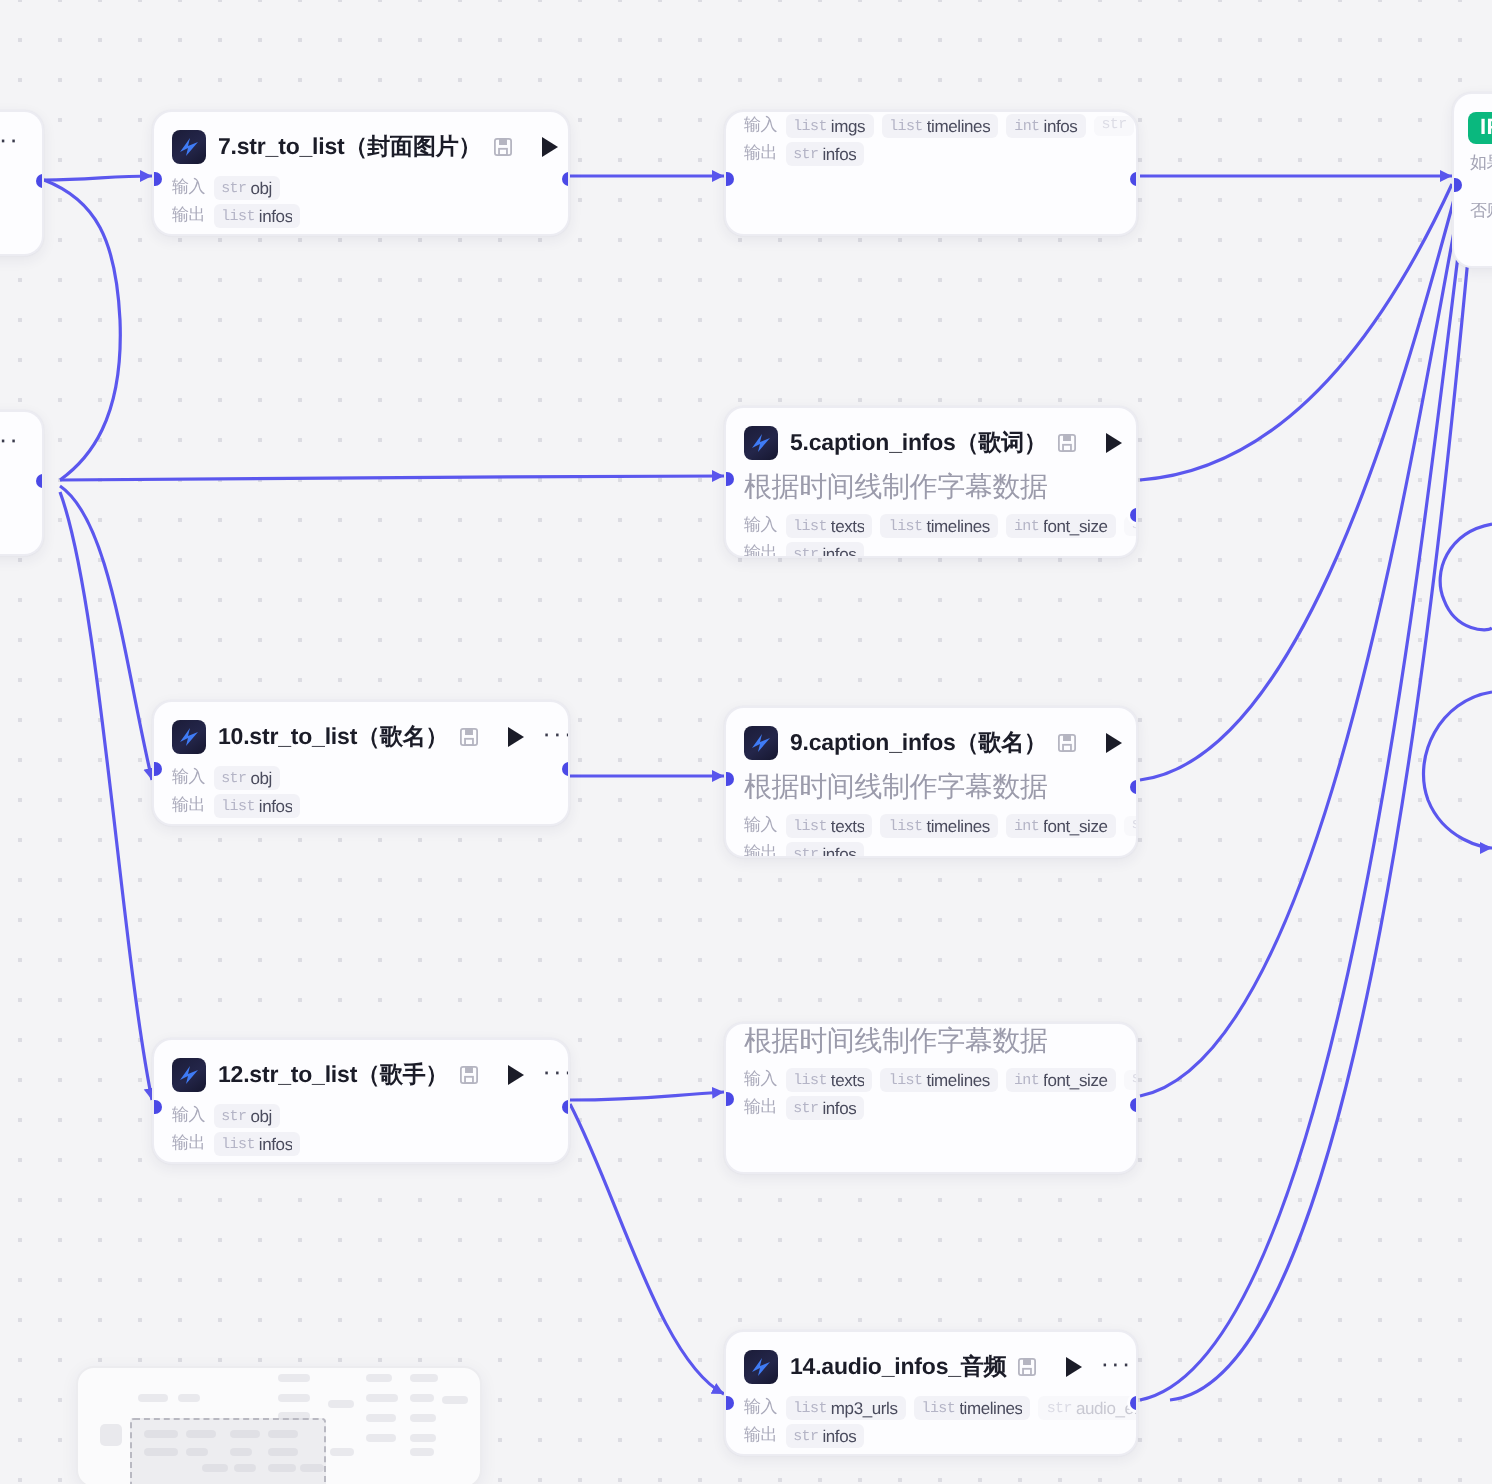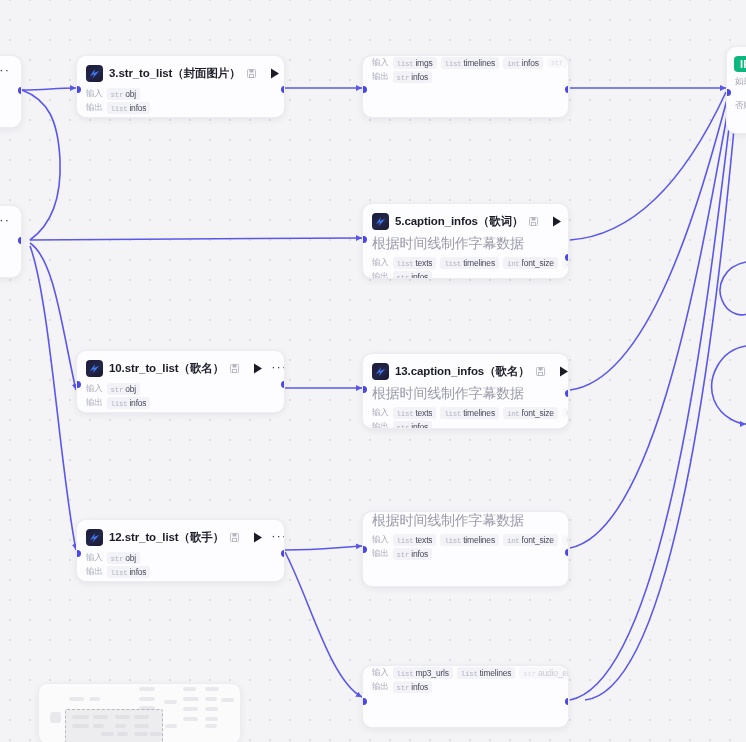--- a/index.html
+++ b/index.html
@@ -259,21 +259,21 @@
     <span class="port out" style="top:31px;"></span>
   </div>
 
   <div class="node" style="left:76px; top:55px; width:209px; height:63px;">
     <div class="node-head">
       <span class="node-avatar">
         <svg width="13" height="13" viewBox="0 0 13 13">
             <path d="M2,9 L7,2 L6,6 L11,4 L5,11 L6,7 Z" fill="#3f7bf5"></path>
           </svg>
       </span>
-      <span class="node-title">3.str_to_list（封面图片）</span>
+      <span class="node-title">7.str_to_list（封面图片）</span>
       <span class="head-badge">
         <svg width="9" height="9" viewBox="0 0 10 10">
             <rect x="0.5" y="0.5" width="9" height="9" rx="1.2" fill="none" stroke="#7b7b90" stroke-width="1"></rect>
             <rect x="2.8" y="0.5" width="4.4" height="3.4" fill="#7b7b90"></rect>
             <rect x="2.8" y="6" width="4.4" height="3.5" fill="none" stroke="#7b7b90" stroke-width="1"></rect>
           </svg>
       </span>
       <span class="head-spacer"></span>
       <span class="run-btn">
         <svg width="10" height="11" viewBox="0 0 10 11">
@@ -428,21 +428,21 @@
     <span class="port out" style="top:30px;"></span>
   </div>
 
   <div class="node" style="left:362px; top:353px; width:207px; height:76px;">
     <div class="node-head">
       <span class="node-avatar">
         <svg width="13" height="13" viewBox="0 0 13 13">
             <path d="M2,9 L7,2 L6,6 L11,4 L5,11 L6,7 Z" fill="#3f7bf5"></path>
           </svg>
       </span>
-      <span class="node-title">13.caption_infos（歌名）</span>
+      <span class="node-title">9.caption_infos（歌名）</span>
       <span class="head-badge">
         <svg width="9" height="9" viewBox="0 0 10 10">
             <rect x="0.5" y="0.5" width="9" height="9" rx="1.2" fill="none" stroke="#7b7b90" stroke-width="1"></rect>
             <rect x="2.8" y="0.5" width="4.4" height="3.4" fill="#7b7b90"></rect>
             <rect x="2.8" y="6" width="4.4" height="3.5" fill="none" stroke="#7b7b90" stroke-width="1"></rect>
           </svg>
       </span>
       <span class="head-spacer"></span>
       <span class="run-btn">
         <svg width="10" height="11" viewBox="0 0 10 11">
@@ -551,20 +551,42 @@
       <span class="chip">
         <span class="chip-type">str</span>
         <span class="chip-name">infos</span>
       </span>
     </div>
     <span class="port in" style="top:34px;"></span>
     <span class="port out" style="top:37px;"></span>
   </div>
 
   <div class="node" style="left:362px; top:665px; width:207px; height:63px;">
+    <div class="node-head">
+      <span class="node-avatar">
+        <svg width="13" height="13" viewBox="0 0 13 13">
+            <path d="M2,9 L7,2 L6,6 L11,4 L5,11 L6,7 Z" fill="#3f7bf5"></path>
+          </svg>
+      </span>
+      <span class="node-title">14.audio_infos_音频</span>
+      <span class="head-badge">
+        <svg width="9" height="9" viewBox="0 0 10 10">
+            <rect x="0.5" y="0.5" width="9" height="9" rx="1.2" fill="none" stroke="#7b7b90" stroke-width="1"></rect>
+            <rect x="2.8" y="0.5" width="4.4" height="3.4" fill="#7b7b90"></rect>
+            <rect x="2.8" y="6" width="4.4" height="3.5" fill="none" stroke="#7b7b90" stroke-width="1"></rect>
+          </svg>
+      </span>
+      <span class="head-spacer"></span>
+      <span class="run-btn">
+        <svg width="10" height="11" viewBox="0 0 10 11">
+            <path d="M1,0.5 L9,5.5 L1,10.5 Z" fill="#1b1c28"></path>
+          </svg>
+      </span>
+      <span class="dots-btn">···</span>
+    </div>
     <div class="io-row">
       <span class="io-label">输入</span>
       <span class="chip">
         <span class="chip-type">list</span>
         <span class="chip-name">mp3_urls</span>
       </span>
       <span class="chip">
         <span class="chip-type">list</span>
         <span class="chip-name">timelines</span>
       </span>

